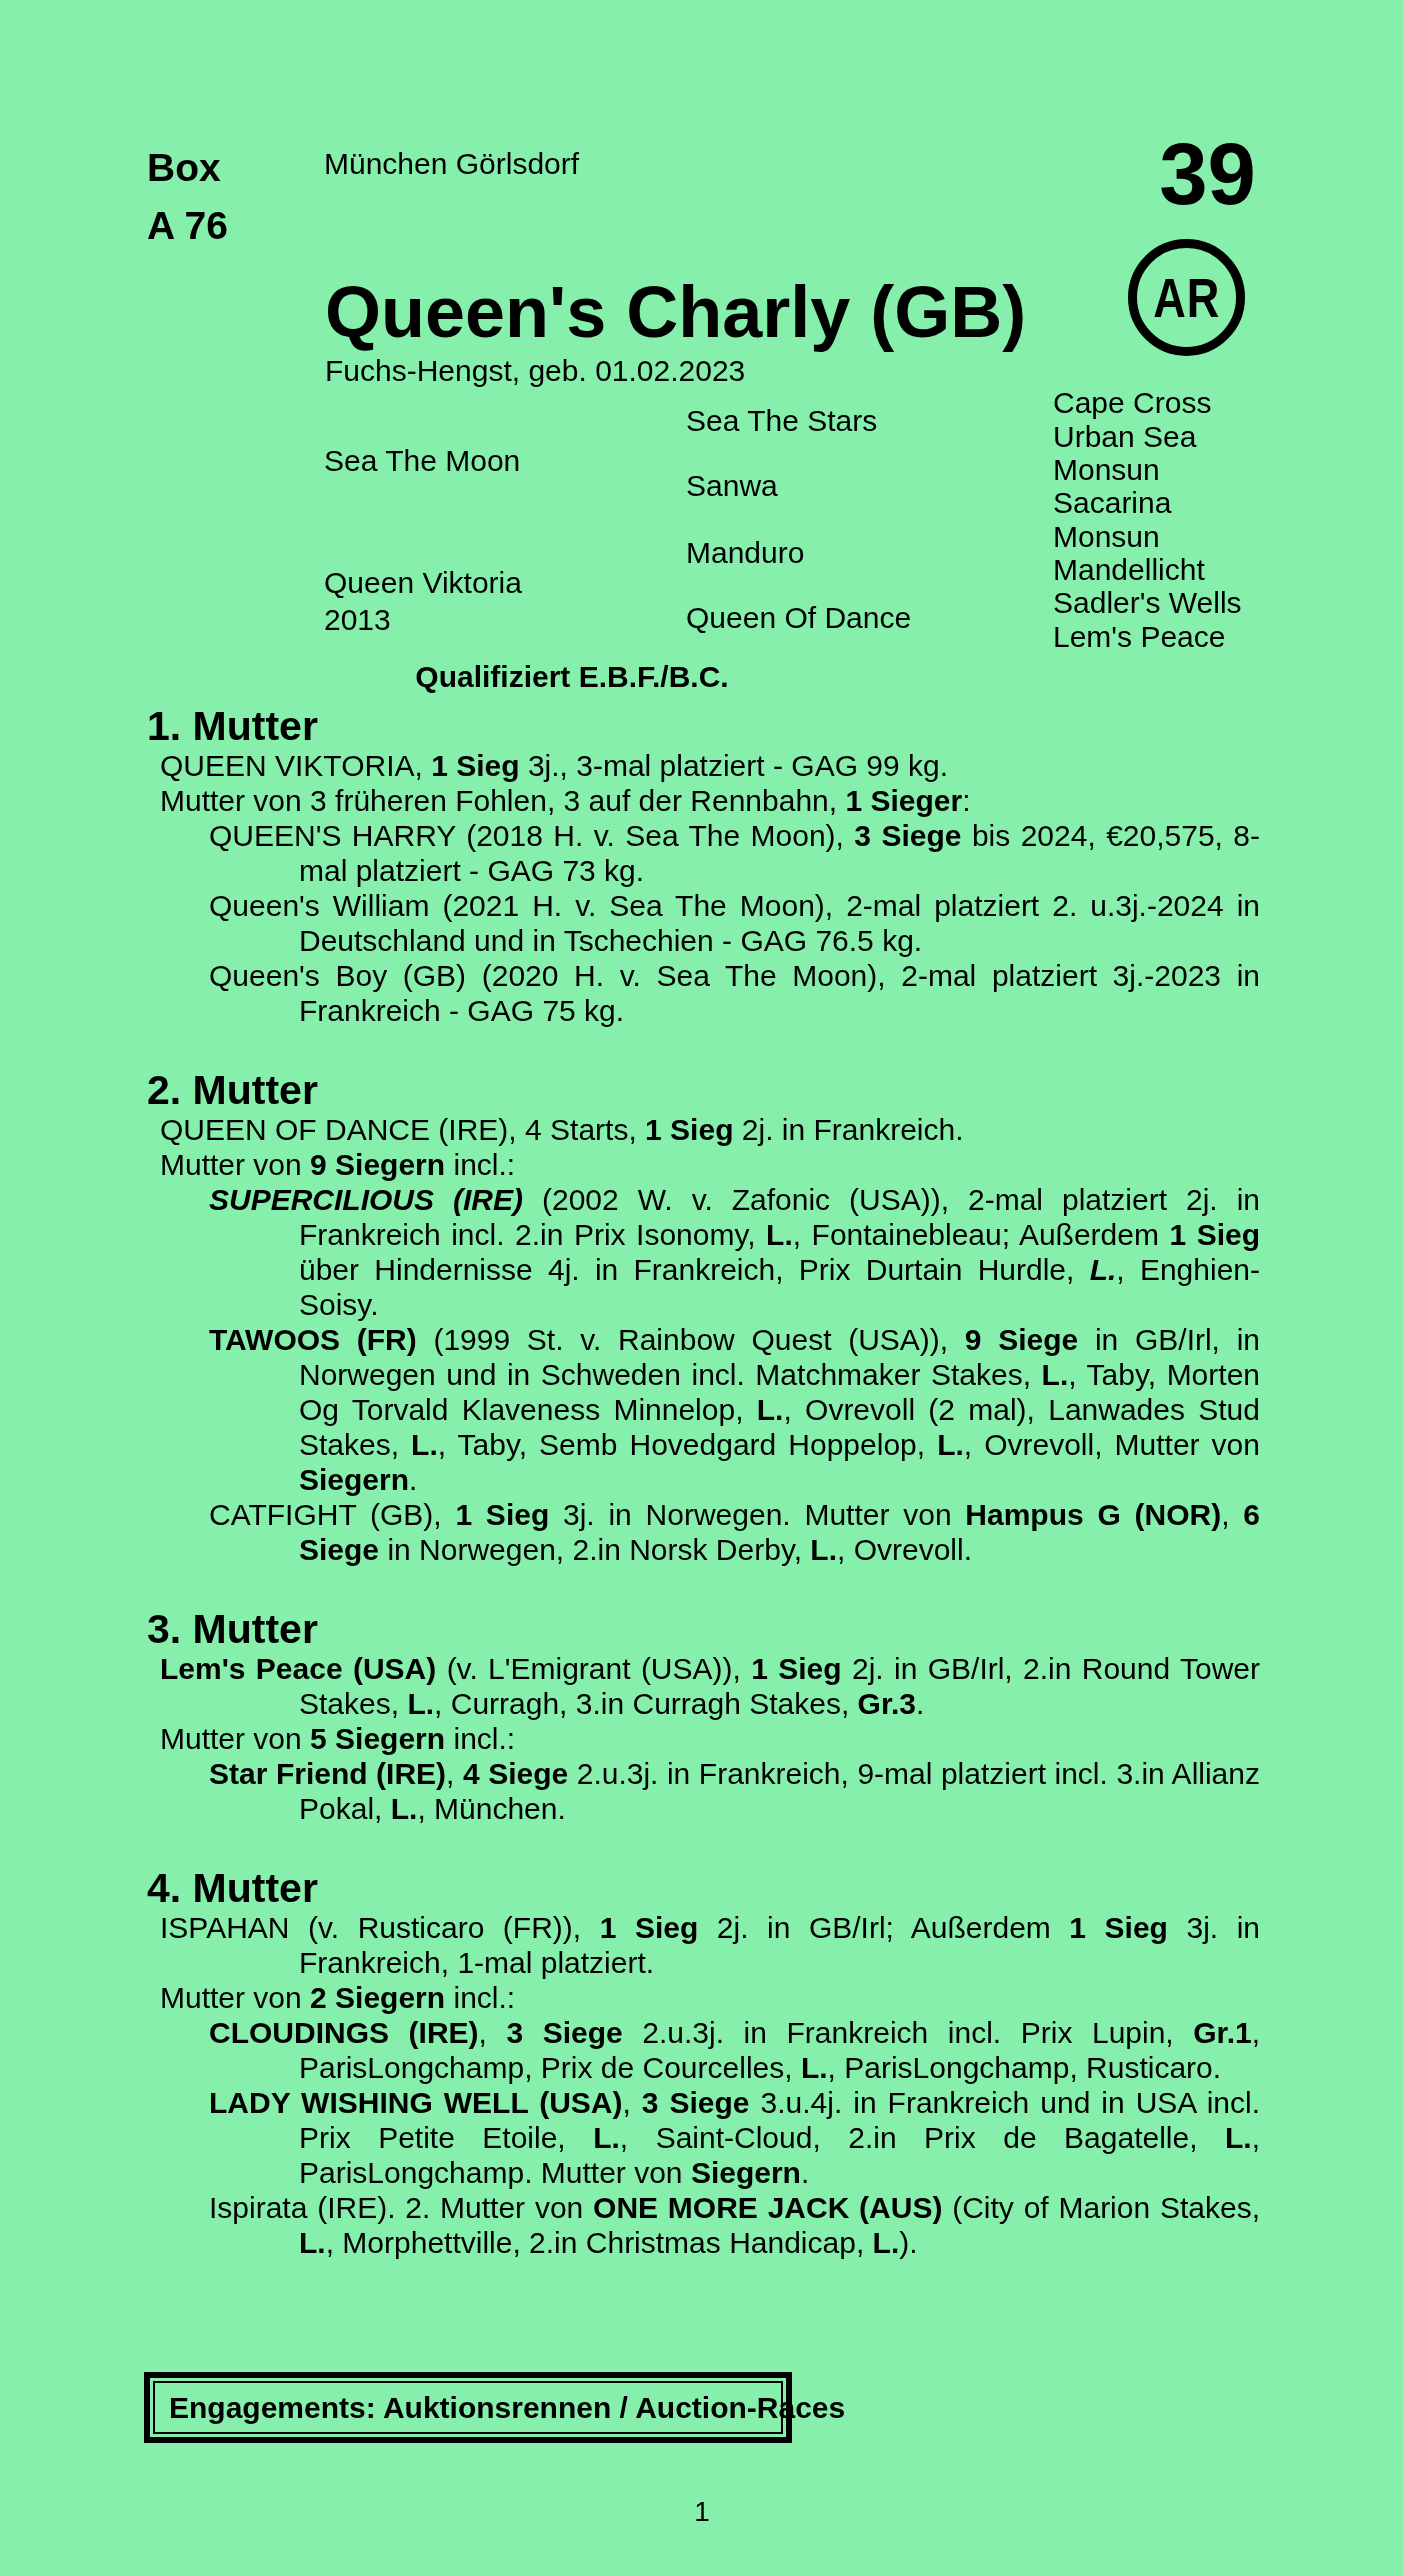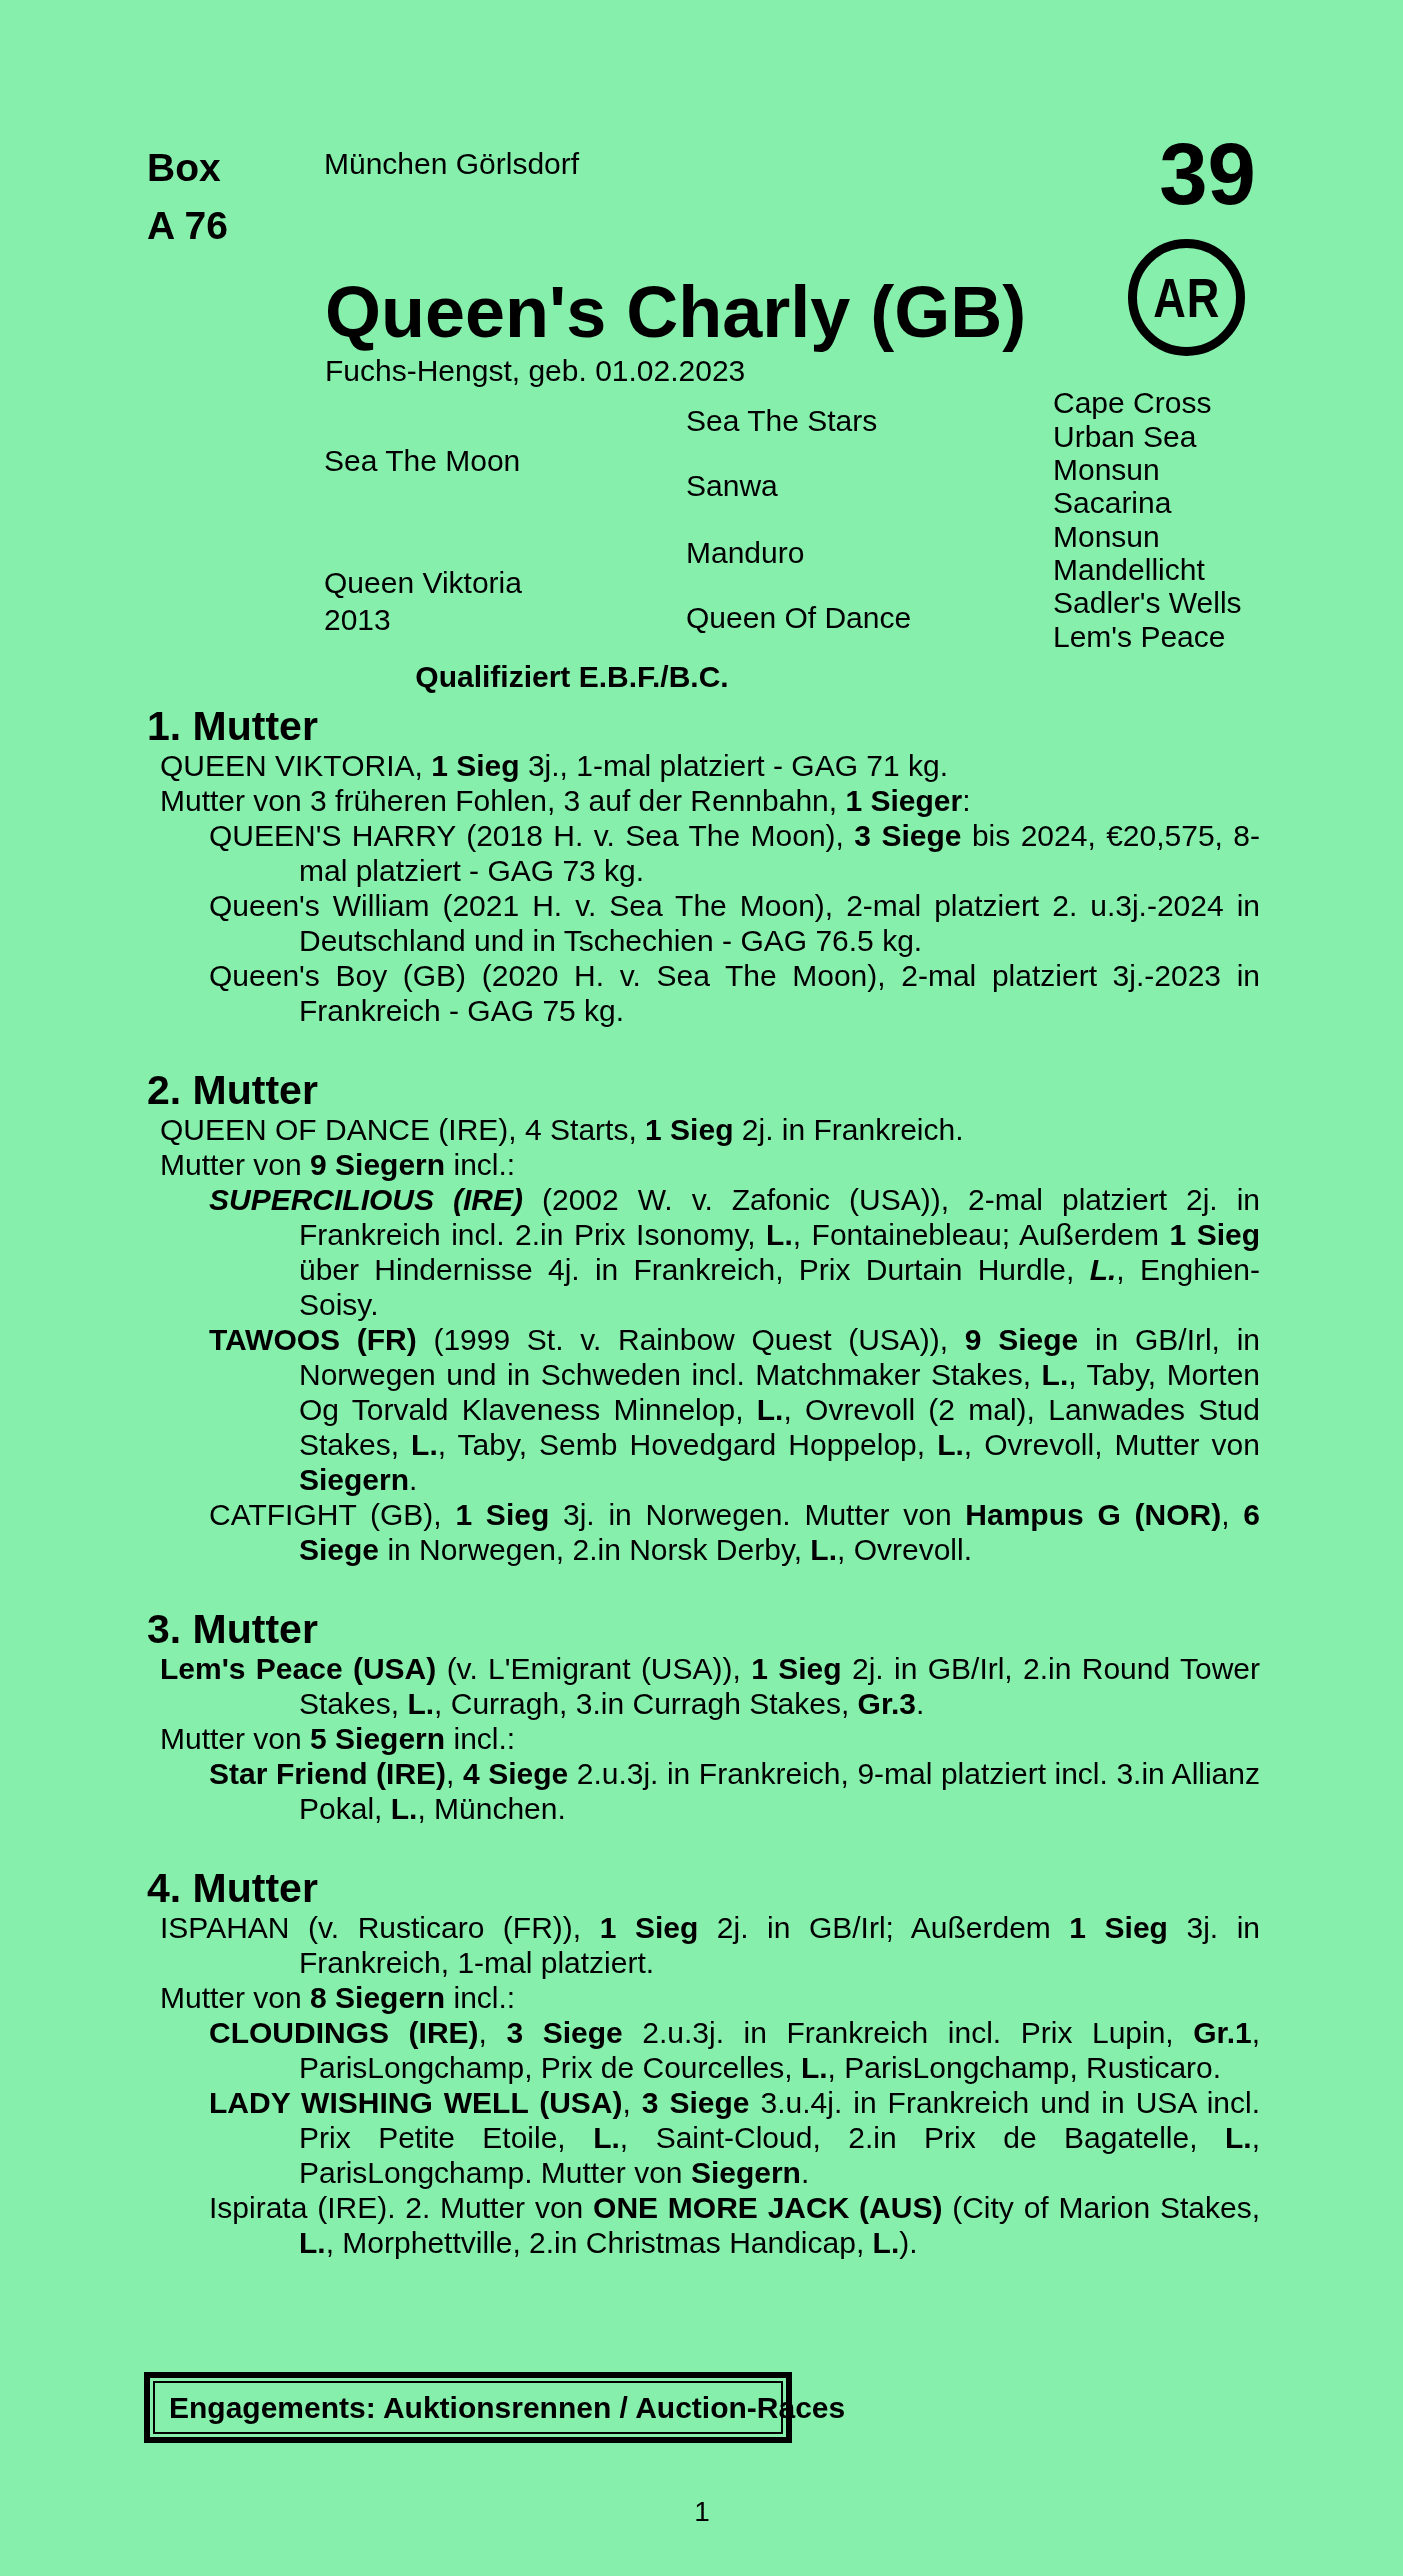--- a/index.html
+++ b/index.html
@@ -89,21 +89,21 @@
   <div class="ped" style="left:1053px; top:520px;">Monsun</div>
   <div class="ped" style="left:1053px; top:553px;">Mandellicht</div>
   <div class="ped" style="left:1053px; top:586px;">Sadler's Wells</div>
   <div class="ped" style="left:1053px; top:620px;">Lem's Peace</div>
 
   <div class="abs qualification">Qualifiziert E.B.F./B.C.</div>
 
   <div class="abs main" id="sections-container">
       <section class="mutter-section">
         <h2 class="section-heading">1. Mutter</h2>
-        <p class="para"><span class="s-n">QUEEN VIKTORIA, </span><span class="s-b">1 Sieg</span><span class="s-n"> 3j., 1-mal platziert - GAG 71 kg.</span></p>
+        <p class="para"><span class="s-n">QUEEN VIKTORIA, </span><span class="s-b">1 Sieg</span><span class="s-n"> 3j., 3-mal platziert - GAG 99 kg.</span></p>
         <p class="para"><span class="s-n">Mutter von 3 früheren Fohlen, 3 auf der Rennbahn, </span><span class="s-b">1 Sieger</span><span class="s-n">:</span></p>
         <p class="para entry"><span class="s-n">QUEEN'S HARRY (2018 H. v. Sea The Moon), </span><span class="s-b">3 Siege</span><span class="s-n"> bis 2024, €20,575, 8-mal platziert - GAG 73 kg.</span></p>
         <p class="para entry"><span class="s-n">Queen's William (2021 H. v. Sea The Moon), 2-mal platziert 2. u.3j.-2024 in Deutschland und in Tschechien - GAG 76.5 kg.</span></p>
         <p class="para entry"><span class="s-n">Queen's Boy (GB) (2020 H. v. Sea The Moon), 2-mal platziert 3j.-2023 in Frankreich - GAG 75 kg.</span></p>
       </section>
       <section class="mutter-section">
         <h2 class="section-heading">2. Mutter</h2>
         <p class="para"><span class="s-n">QUEEN OF DANCE (IRE), 4 Starts, </span><span class="s-b">1 Sieg</span><span class="s-n"> 2j. in Frankreich.</span></p>
         <p class="para"><span class="s-n">Mutter von </span><span class="s-b">9 Siegern</span><span class="s-n"> incl.:</span></p>
         <p class="para entry"><span class="s-bi">SUPERCILIOUS (IRE)</span><span class="s-n"> (2002 W. v. Zafonic (USA)), 2-mal platziert 2j. in Frankreich incl. 2.in Prix Isonomy, </span><span class="s-b">L.</span><span class="s-n">, Fontainebleau; Außerdem </span><span class="s-b">1 Sieg</span><span class="s-n"> über Hindernisse 4j. in Frankreich, Prix Durtain Hurdle, </span><span class="s-bi">L.</span><span class="s-n">, Enghien-Soisy.</span></p>
@@ -112,21 +112,21 @@
       </section>
       <section class="mutter-section">
         <h2 class="section-heading">3. Mutter</h2>
         <p class="para"><span class="s-b">Lem's Peace (USA)</span><span class="s-n"> (v. L'Emigrant (USA)), </span><span class="s-b">1 Sieg</span><span class="s-n"> 2j. in GB/Irl, 2.in Round Tower Stakes, </span><span class="s-b">L.</span><span class="s-n">, Curragh, 3.in Curragh Stakes, </span><span class="s-b">Gr.3</span><span class="s-n">.</span></p>
         <p class="para"><span class="s-n">Mutter von </span><span class="s-b">5 Siegern</span><span class="s-n"> incl.:</span></p>
         <p class="para entry"><span class="s-b">Star Friend (IRE)</span><span class="s-n">, </span><span class="s-b">4 Siege</span><span class="s-n"> 2.u.3j. in Frankreich, 9-mal platziert incl. 3.in Allianz Pokal, </span><span class="s-b">L.</span><span class="s-n">, München.</span></p>
       </section>
       <section class="mutter-section">
         <h2 class="section-heading">4. Mutter</h2>
         <p class="para"><span class="s-n">ISPAHAN (v. Rusticaro (FR)), </span><span class="s-b">1 Sieg</span><span class="s-n"> 2j. in GB/Irl; Außerdem </span><span class="s-b">1 Sieg</span><span class="s-n"> 3j. in Frankreich, 1-mal platziert.</span></p>
-        <p class="para"><span class="s-n">Mutter von </span><span class="s-b">8 Siegern</span><span class="s-n"> incl.:</span></p>
+        <p class="para"><span class="s-n">Mutter von </span><span class="s-b">2 Siegern</span><span class="s-n"> incl.:</span></p>
         <p class="para entry"><span class="s-b">CLOUDINGS (IRE)</span><span class="s-n">, </span><span class="s-b">3 Siege</span><span class="s-n"> 2.u.3j. in Frankreich incl. Prix Lupin, </span><span class="s-b">Gr.1</span><span class="s-n">, ParisLongchamp, Prix de Courcelles, </span><span class="s-b">L.</span><span class="s-n">, ParisLongchamp, Rusticaro.</span></p>
         <p class="para entry"><span class="s-b">LADY WISHING WELL (USA)</span><span class="s-n">, </span><span class="s-b">3 Siege</span><span class="s-n"> 3.u.4j. in Frankreich und in USA incl. Prix Petite Etoile, </span><span class="s-b">L.</span><span class="s-n">, Saint-Cloud, 2.in Prix de Bagatelle, </span><span class="s-b">L.</span><span class="s-n">, ParisLongchamp. Mutter von </span><span class="s-b">Siegern</span><span class="s-n">.</span></p>
         <p class="para entry"><span class="s-n">Ispirata (IRE). 2. Mutter von </span><span class="s-b">ONE MORE JACK (AUS)</span><span class="s-n"> (City of Marion Stakes, </span><span class="s-b">L.</span><span class="s-n">, Morphettville, 2.in Christmas Handicap, </span><span class="s-b">L.</span><span class="s-n">).</span></p>
       </section>
     </div>
 
   <div class="abs eng-box">
     <div class="eng-inner">Engagements: Auktionsrennen / Auction-Races</div>
   </div>
   <div class="abs page-number">1</div>

